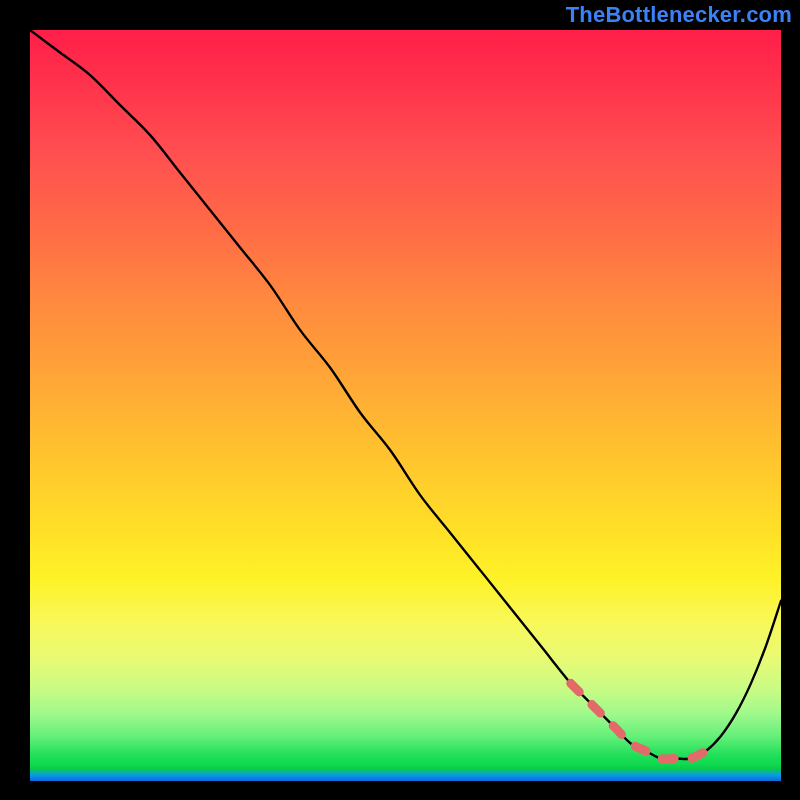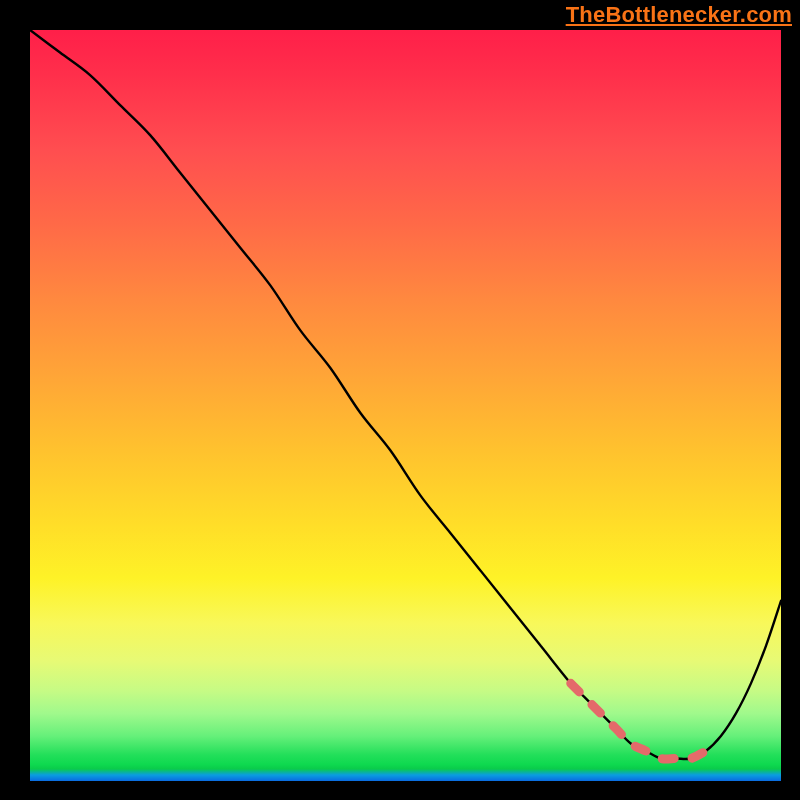--- a/index.html
+++ b/index.html
@@ -10,24 +10,23 @@
     height: 800px;
     background: #000;
   }
   .watermark {
     position: absolute;
     top: 2px;
     right: 8px;
     font-family: Arial, Helvetica, sans-serif;
     font-size: 22px;
     font-weight: 600;
-    color: #f97316;
+    color: #3b82f6;
     letter-spacing: 0.2px;
     user-select: none;
-    text-decoration: underline;
   }
   .plot-frame {
     position: absolute;
     left: 30px;
     top: 30px;
     width: 751px;
     height: 751px;
     background: #000;
   }
   .gradient {

